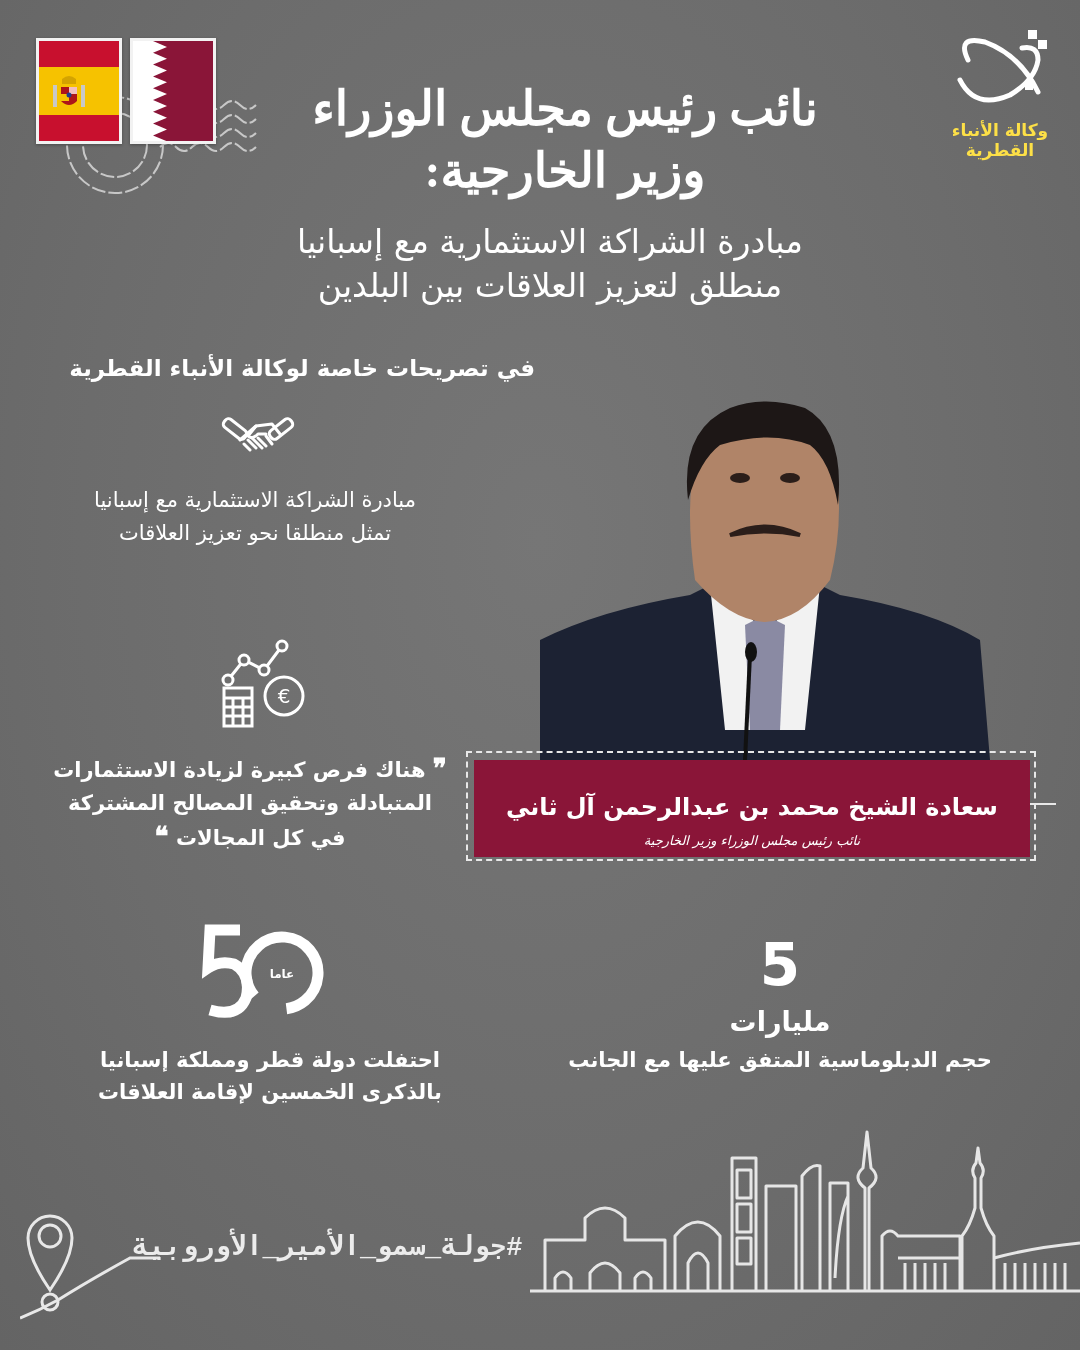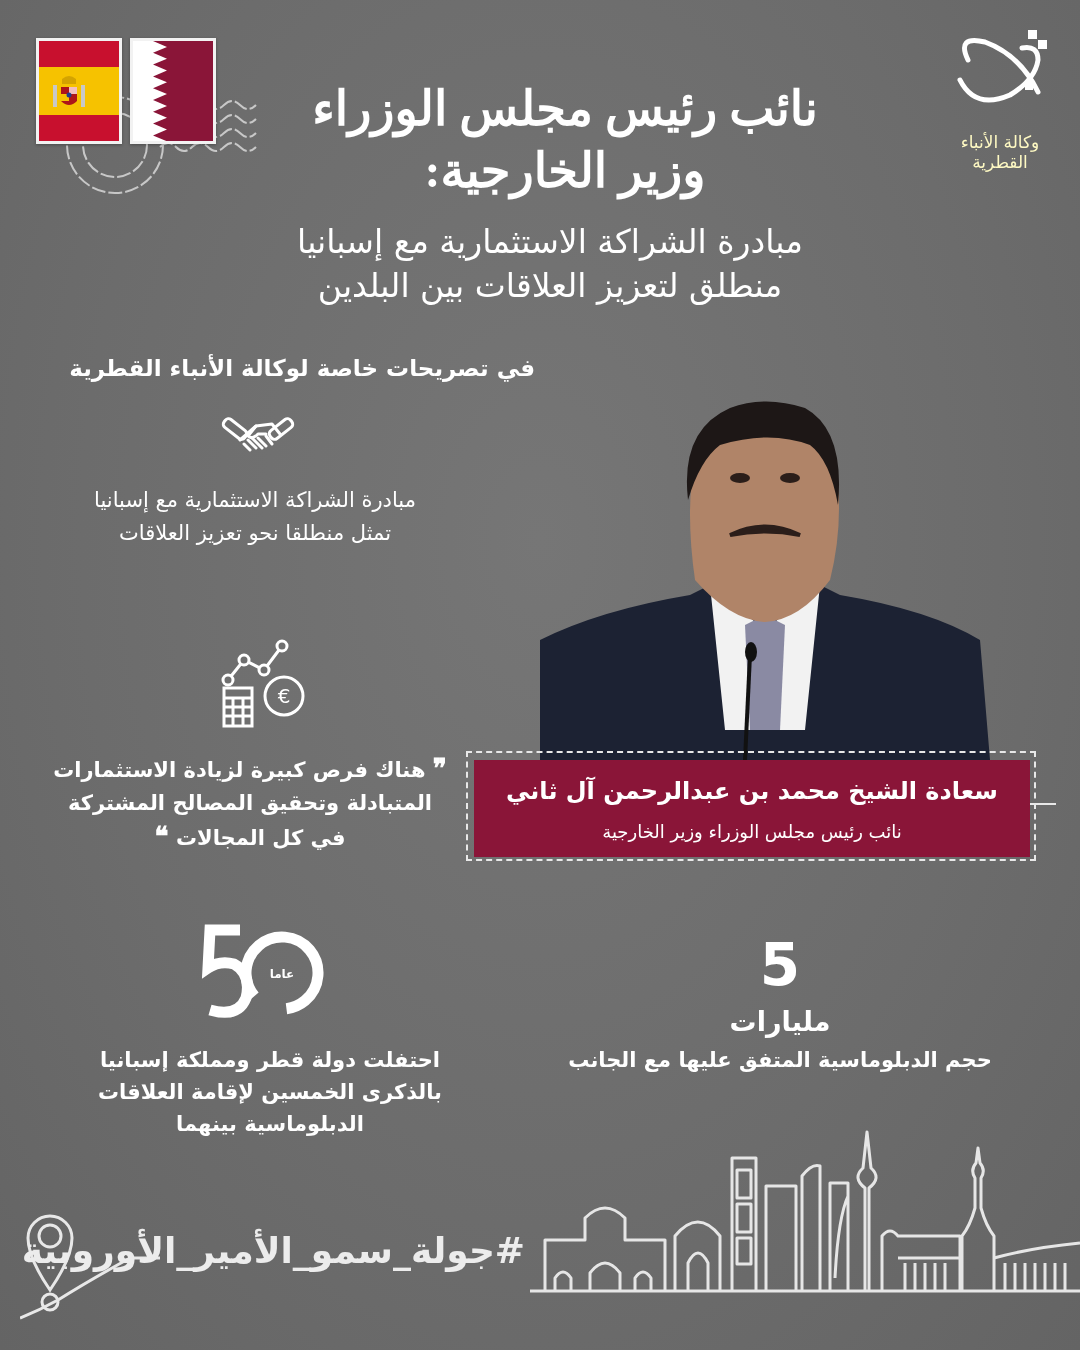--- a/index.html
+++ b/index.html
@@ -20,54 +20,54 @@
     .flag-es .red1 { position:absolute; left:0; top:0; width:100%; height:26%; background:#c8102e; }
     .flag-es .yel { position:absolute; left:0; top:26%; width:100%; height:48%; background:#f6c200; }
     .flag-es .red2 { position:absolute; left:0; bottom:0; width:100%; height:26%; background:#c8102e; }
     .flag-es .coat { position:absolute; left:12px; top:34px; width:36px; height:38px; }
     .flag-qa { left: 130px; top: 38px; width: 86px; height: 106px; overflow: hidden; background: #8a1538; }
     .flag-qa svg { position:absolute; left:0; top:0; }
     .postmark { position:absolute; left: 60px; top: 95px; }
 
     
     .logo { position:absolute; left: 940px; top: 30px; width: 120px; height: 140px; text-align: center; }
-    .logo-text { font-size: 17px; line-height: 20px; font-weight: normal; color: #fef9c3; margin-top: 16px; }
+    .logo-text { font-size: 17px; line-height: 20px; font-weight: bold; color: #fde047; margin-top: 4px; }
 
     
     .headline { position:absolute; right: 215px; top: 78px; width: 600px; text-align: center; }
     .headline .h1 { font-size: 48px; font-weight: bold; line-height: 62px; font-family: Liberation Serif, serif; }
     .subhead { position:absolute; right: 220px; top: 220px; width: 620px; text-align: center; font-size: 33px; line-height: 44px; }
 
     
     .intro { position:absolute; left: 50px; top: 355px; width: 485px; text-align: right; font-size: 23px; font-weight: bold; }
     .icon-block { position:absolute; }
     .para { position:absolute; text-align: center; font-size: 21px; line-height: 33px; }
     .para1 { left: 55px; top: 484px; width: 400px; }
     .quote { left: 50px; top: 752px; width: 400px; font-weight: bold; font-size: 21px; line-height: 33px; }
     .qmark { font-family: "DejaVu Serif", serif; font-weight: bold; font-size: 26px; }
 
     
     .portrait { position:absolute; left: 540px; top: 390px; width: 450px; height: 370px; overflow: hidden; }
 
     
     .name-dash { position:absolute; left: 466px; top: 751px; width: 570px; height: 110px; border: 2px dashed #e8e8e8; }
-    .name-card { position:absolute; left: 474px; top: 760px; width: 556px; height: 97px; background: #8a1538; text-align: center; padding-top: 14px; }
+    .name-card { position:absolute; left: 474px; top: 760px; width: 556px; height: 97px; background: #8a1538; text-align: center; padding-top: 30px; }
     .name-card .nm { font-size: 24px; font-weight: bold; line-height: 34px; }
-    .name-card .ttl { font-size: 18px; line-height: 26px; margin-top: 11px; }
+    .name-card .ttl { font-size: 13px; line-height: 26px; margin-top: 4px; font-style: italic; }
     .tick { position:absolute; left: 1030px; top: 803px; width: 26px; height: 2px; background:#e8e8e8; }
 
     
     .fifty { position:absolute; left: 200px; top: 918px; width: 130px; height: 110px; }
     .para2 { left: 75px; top: 1044px; width: 390px; font-weight: bold; font-size: 21px; line-height: 32px; }
     .big5 { position:absolute; left: 700px; top: 930px; width: 160px; text-align:center; font-size: 58px; font-weight: bold; line-height: 70px; }
     .billions { position:absolute; left: 680px; top: 1006px; width: 200px; text-align:center; font-size: 27px; font-weight: bold; }
     .para3 { left: 555px; top: 1044px; width: 450px; font-weight: bold; font-size: 21px; line-height: 32px; }
 
     
-    .hashtag { position:absolute; left: 130px; top: 1230px; width: 395px; text-align: center; font-size: 36px; font-weight: bold; color: #ececec; }
+    .hashtag { position:absolute; left: 130px; top: 1230px; width: 395px; text-align: center; font-size: 27px; font-weight: bold; color: #ececec; font-family: Liberation Mono, monospace; }
     .pin { position:absolute; left: 20px; top: 1200px; }
     .skyline { position:absolute; left: 530px; top: 1118px; }
   </style>
 </head>
 <body>
 
 <svg class="postmark" width="200" height="110" viewBox="0 0 200 110">
   <g fill="none" stroke="#d8d8d8" stroke-width="2" stroke-dasharray="14 3" opacity="0.85">
     <circle cx="55" cy="50" r="48"></circle>
     <circle cx="55" cy="50" r="32"></circle>
@@ -188,21 +188,20 @@
 <svg class="fifty" width="130" height="110" viewBox="0 0 130 110">
   <g fill="none" stroke="#fff" stroke-width="11">
     <path d="M40 12 H10 L8 50 Q20 42 34 46 Q52 56 46 80 Q38 100 10 92"></path>
     <circle cx="82" cy="55" r="36" stroke-dasharray="190 40" transform="rotate(140 82 55)"></circle>
   </g>
   <text x="82" y="60" text-anchor="middle" font-size="12" fill="#fff" font-weight="bold" font-family="DejaVu Sans, sans-serif">عاما</text>
 </svg>
 <div class="para para2 rtl">
   <div>احتفلت دولة  قطر ومملكة إسبانيا</div>
   <div>بالذكرى الخمسين لإقامة العلاقات</div>
-  <div>الدبلوماسية بينهما</div>
 </div>
 
 <div class="big5">5</div>
 <div class="billions rtl">مليارات</div>
 <div class="para para3 rtl">
   <div>حجم الدبلوماسية المتفق عليها مع الجانب</div>
 </div>
 
 <svg class="pin" width="140" height="120" viewBox="0 0 140 120">
   <g fill="none" stroke="#e8e8e8" stroke-width="3">

